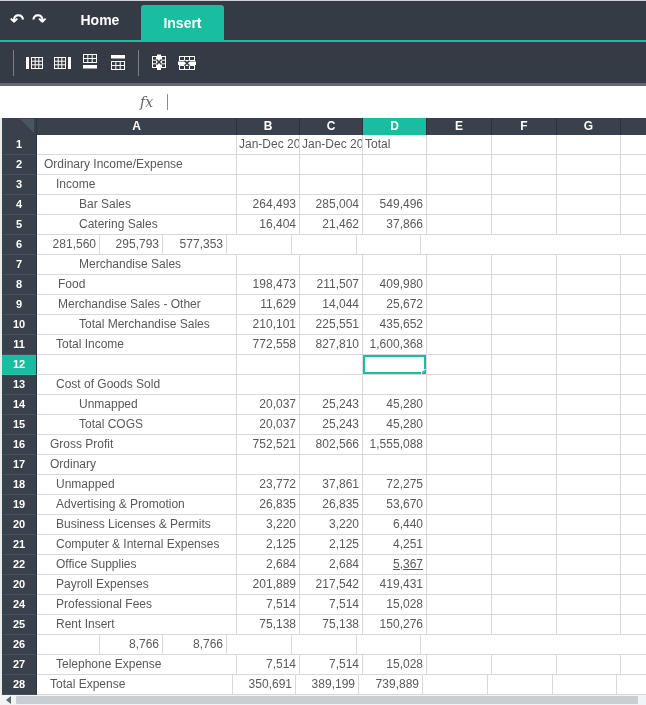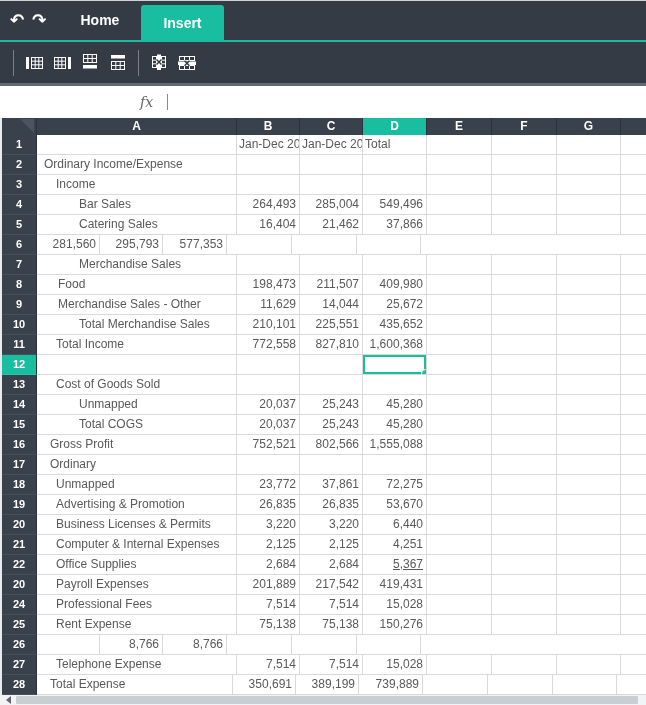--- a/index.html
+++ b/index.html
@@ -467,21 +467,21 @@
         <div class="cell num" style="width: 63px;">7,514</div>
         <div class="cell num" style="width: 63px;">7,514</div>
         <div class="cell num" style="width: 64px;">15,028</div>
         <div class="cell" style="width: 65px;"></div>
         <div class="cell" style="width: 65px;"></div>
         <div class="cell" style="width: 64px;"></div>
         <div class="cell hfill"></div>
       </div>
       <div class="grow">
         <div class="rh">25</div>
-        <div class="cell a ind2" style="width: 200px;">Rent Expense</div>
+        <div class="cell a ind2" style="width: 200px;">Rent Insert</div>
         <div class="cell num" style="width: 63px;">75,138</div>
         <div class="cell num" style="width: 63px;">75,138</div>
         <div class="cell num" style="width: 64px;">150,276</div>
         <div class="cell" style="width: 65px;"></div>
         <div class="cell" style="width: 65px;"></div>
         <div class="cell" style="width: 64px;"></div>
         <div class="cell hfill"></div>
       </div>
       <div class="grow">
         <div class="rh">26</div>

